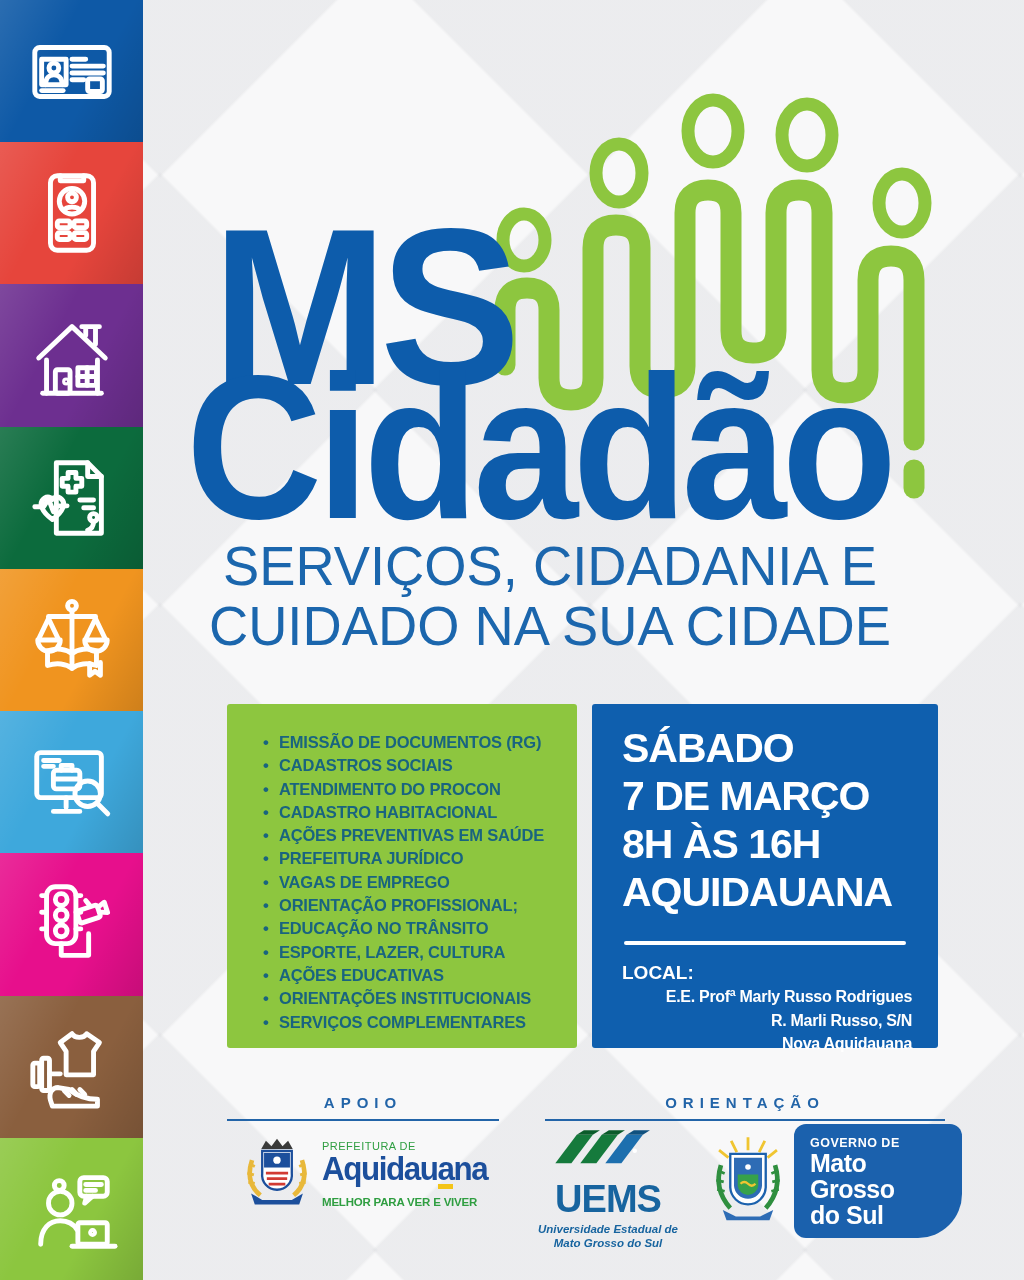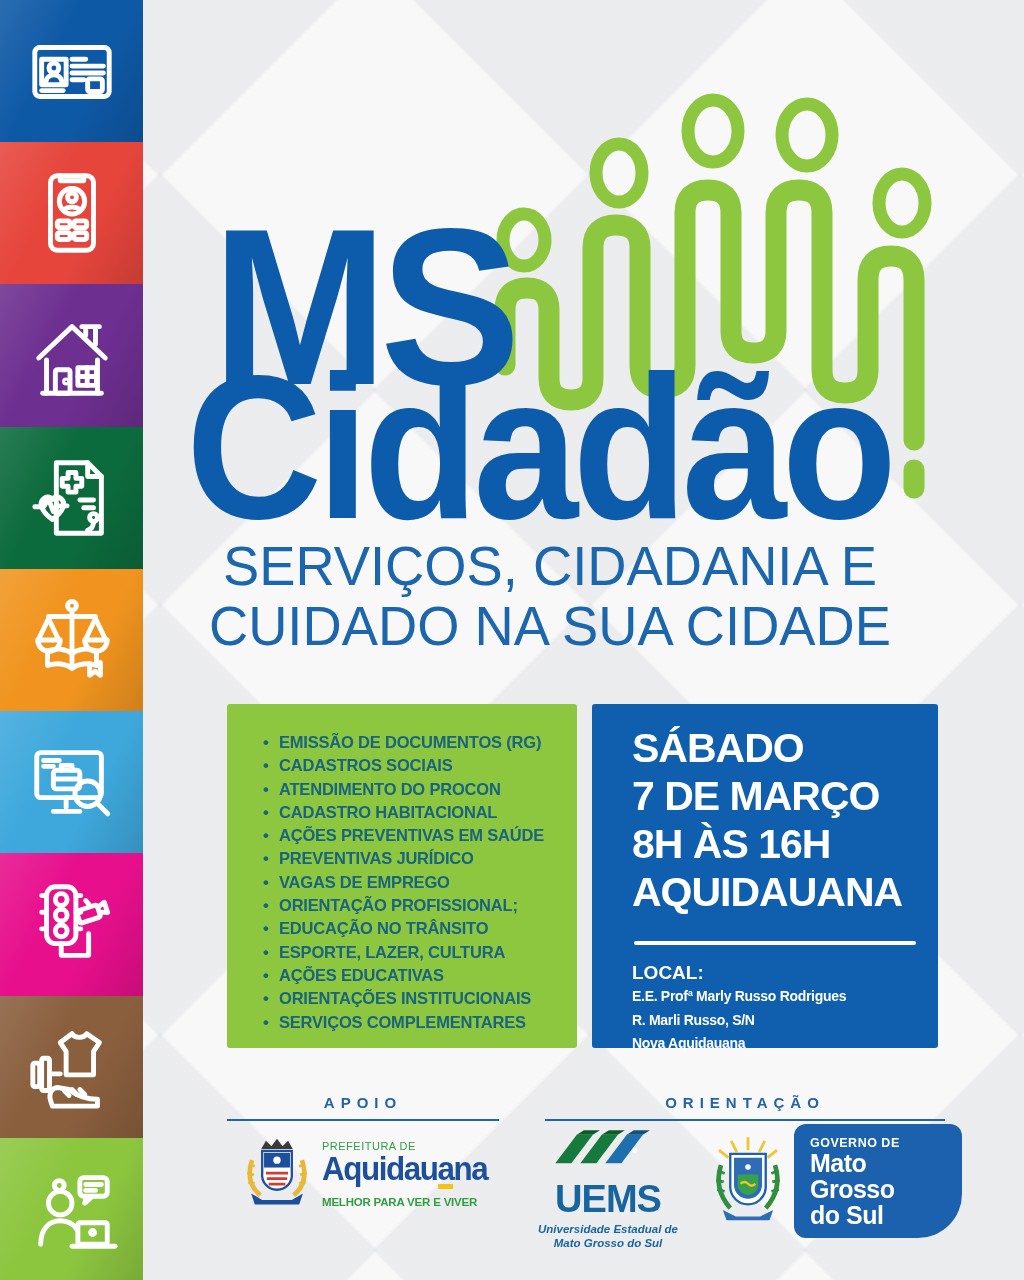--- a/index.html
+++ b/index.html
@@ -22,25 +22,25 @@
   
   .ms{position:absolute;left:212px;top:196px;font-weight:bold;font-size:222px;line-height:1;color:#0d5cab;letter-spacing:-8px;transform:scaleX(.95);transform-origin:left top;}
   .cidadao{position:absolute;left:186px;top:344px;font-weight:bold;font-size:205px;line-height:1;color:#0d5cab;letter-spacing:-6px;transform:scaleX(.92);transform-origin:left top;}
   .people-svg{position:absolute;left:470px;top:88px;width:490px;height:460px;}
   .subtitle{position:absolute;left:140px;top:536px;width:820px;text-align:center;color:#1b66ad;font-size:56px;line-height:1.08;transform:scaleX(.97);}
   
   .greenbox{position:absolute;left:227px;top:704px;width:350px;height:344px;background:#8dc63f;border-radius:3px;box-sizing:border-box;padding:27px 18px 0 36px;}
   .greenbox ul{margin:0;padding:0;list-style:none;}
   .greenbox li{position:relative;padding-left:16px;font-weight:bold;font-size:16.5px;line-height:23.3px;color:#19647f;letter-spacing:-.2px;}
   .greenbox li::before{content:"\2022";position:absolute;left:0;top:0;}
-  .bluebox{position:absolute;left:592px;top:704px;width:346px;height:344px;background:#0f5fae;border-radius:3px;box-sizing:border-box;padding:20px 26px 0 40px;color:#fff;}
+  .bluebox{position:absolute;left:592px;top:704px;width:346px;height:344px;background:#0f5fae;border-radius:3px;box-sizing:border-box;padding:20px 26px 0 30px;color:#fff;}
   .bluebox .bigline{font-weight:bold;font-size:41px;line-height:48px;letter-spacing:-1px;white-space:nowrap;}
   .bb-divider{height:4px;width:282px;background:#fff;margin:25px 0 16px 2px;border-radius:2px;}
   .locallabel{font-weight:bold;font-size:19px;line-height:24px;}
-  .localline{font-weight:bold;font-size:14px;line-height:23.5px;letter-spacing:-.3px;white-space:nowrap;}
+  .localline{font-weight:bold;font-size:16px;line-height:23.5px;letter-spacing:-.3px;white-space:nowrap;text-align:right;}
   
   .col-head{position:absolute;text-align:center;color:#2264a8;}
   .col-head .lbl{font-weight:bold;font-size:15px;letter-spacing:6px;}
   .col-head .rule{height:2px;background:#2264a8;margin-top:8px;}
   .apoio{left:227px;top:1094px;width:272px;}
   .realiz{left:545px;top:1094px;width:400px;}
   .pref-logo{position:absolute;left:240px;top:1128px;display:flex;align-items:center;gap:8px;}
   .pref-txt{width:185px;position:relative;}
   .pref-top{color:#2f9e41;font-weight:normal;font-size:11px;letter-spacing:.5px;}
   .pref-name{color:#1c4f9c;font-weight:bold;font-size:33px;letter-spacing:-1.5px;line-height:1.05;transform:scaleX(.95);transform-origin:left;}
@@ -210,21 +210,21 @@
     <div>CUIDADO NA SUA CIDADE</div>
   </div>
 
   <div class="greenbox">
     <ul>
         <li>EMISSÃO DE DOCUMENTOS (RG)</li>
         <li>CADASTROS SOCIAIS</li>
         <li>ATENDIMENTO DO PROCON</li>
         <li>CADASTRO HABITACIONAL</li>
         <li>AÇÕES PREVENTIVAS EM SAÚDE</li>
-        <li>PREVENTIVAS JURÍDICO</li>
+        <li>PREFEITURA JURÍDICO</li>
         <li>VAGAS DE EMPREGO</li>
         <li>ORIENTAÇÃO PROFISSIONAL;</li>
         <li>EDUCAÇÃO NO TRÂNSITO</li>
         <li>ESPORTE, LAZER, CULTURA</li>
         <li>AÇÕES EDUCATIVAS</li>
         <li>ORIENTAÇÕES INSTITUCIONAIS</li>
         <li>SERVIÇOS COMPLEMENTARES</li>
       </ul>
   </div>
 

